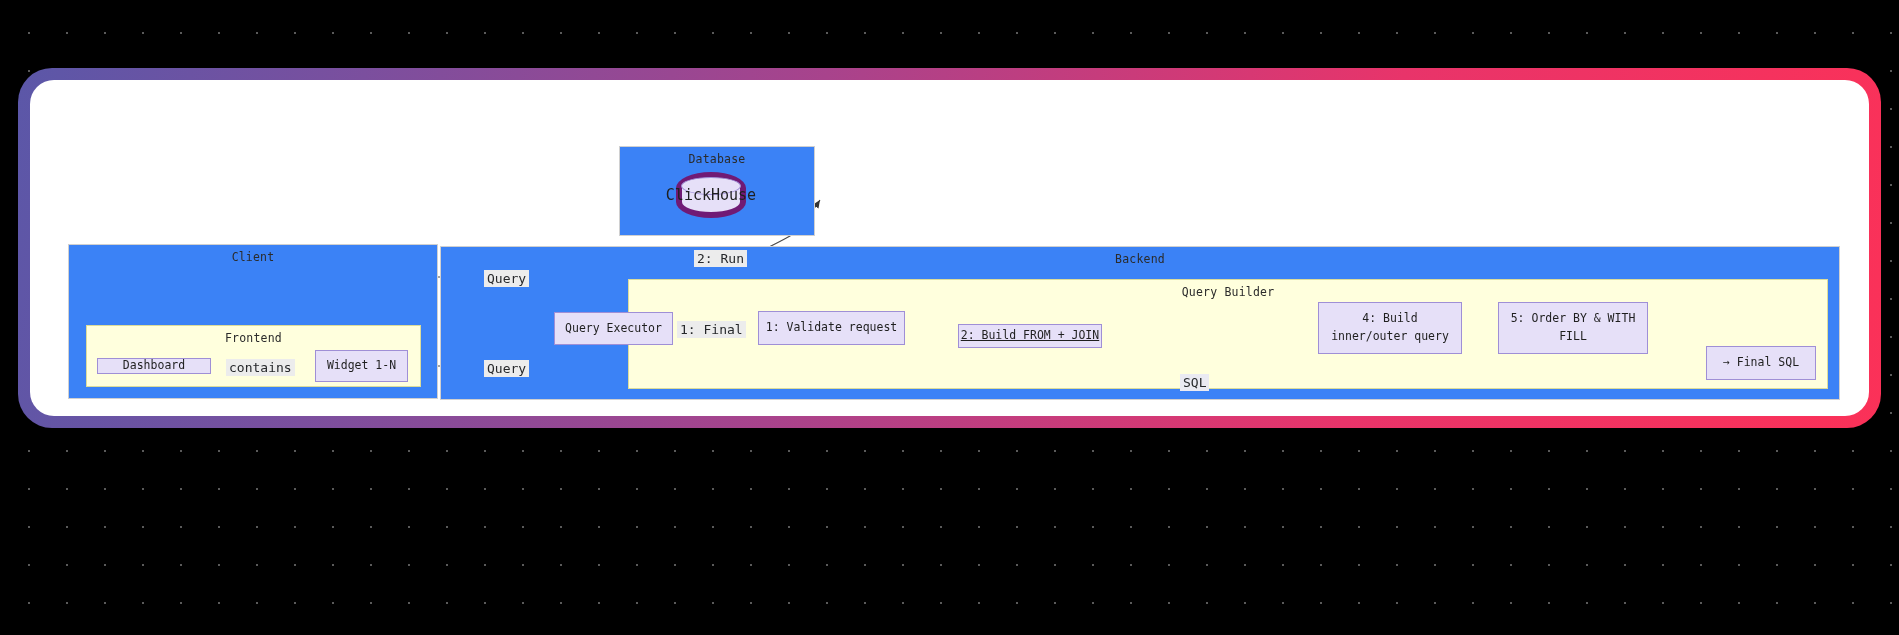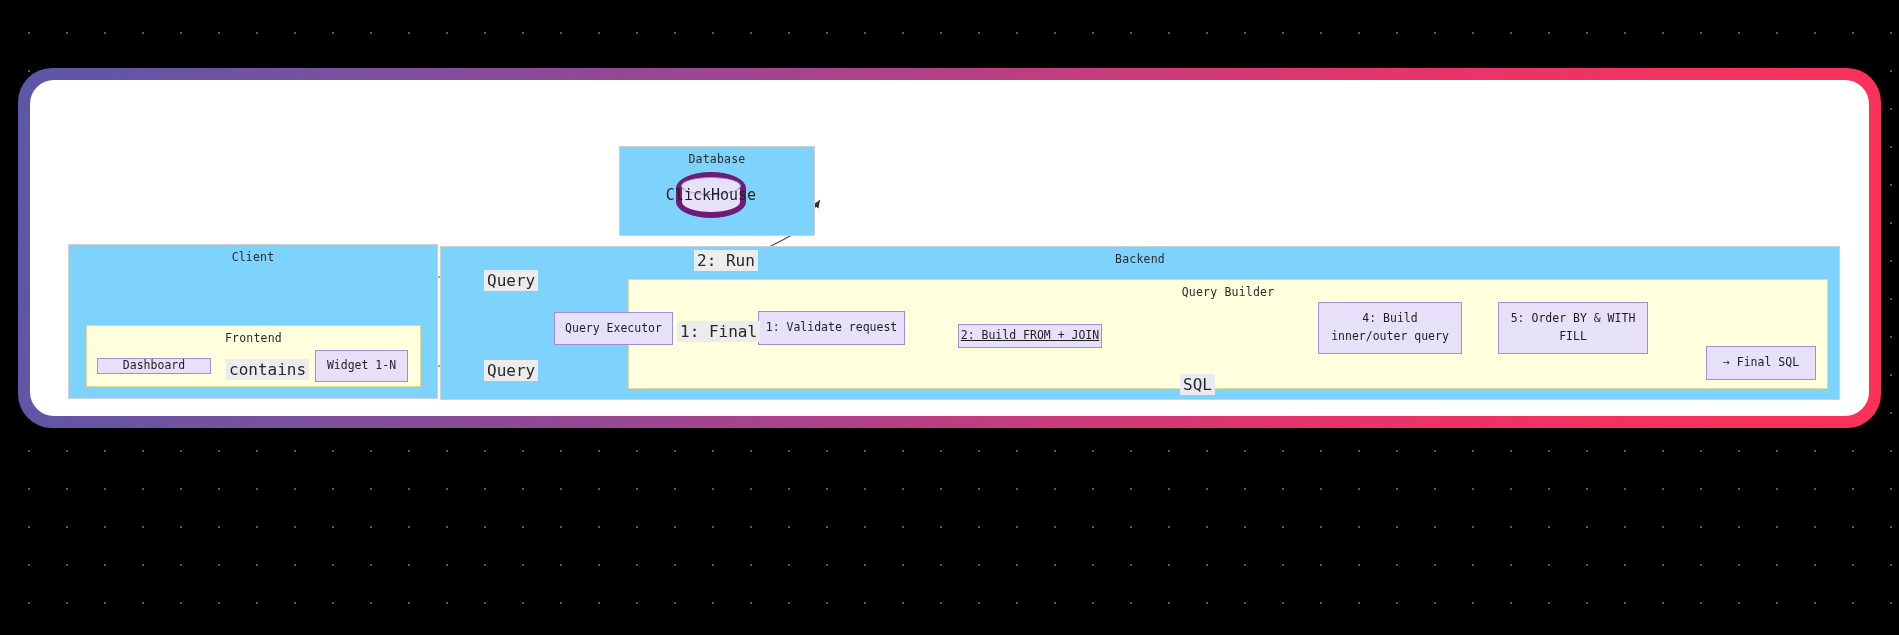--- a/index.html
+++ b/index.html
@@ -18,21 +18,21 @@
     padding:12px;box-sizing:border-box;
   }
   .canvas{
     position:relative;width:100%;height:100%;
     background:#ffffff;border-radius:24px;overflow:hidden;
   }
   .diagram{position:absolute;left:0;top:0;width:1839px;height:336px;}
 
   
   .cluster{position:absolute;box-sizing:border-box;}
-  .cluster-grey{background:#7dd3fc;border:1px solid #d0d0d0;}
+  .cluster-grey{background:#3b82f6;border:1px solid #d0d0d0;}
   .cluster-yellow{background:#ffffdd;border:1px solid #dcdc9a;}
   .cluster-label{
     position:absolute;top:5px;left:0;width:100%;text-align:center;
     font-size:11.5px;color:#2b2b2b;letter-spacing:.2px;
   }
 
   
   .node{
     position:absolute;box-sizing:border-box;
     background:#e6e0f8;border:1px solid #9f8fd6;
@@ -50,21 +50,21 @@
     font-size:15px;color:#1f1f1f;
   }
   .db:before{
     content:"";position:absolute;left:-1px;top:-1px;right:-1px;height:16px;
     border:1px solid #9f8fd6;border-radius:50%;background:#e6e0f8;
   }
   .db span{position:relative;z-index:2;}
 
   
   .elabel{
-    position:absolute;font-size:16px;color:#26282b;
+    position:absolute;font-size:13px;color:#26282b;
     background:#ececec;padding:1px 3px;white-space:nowrap;
   }
   .elabel.on-yellow{background:#eaeaf2;}
   svg.edges{position:absolute;left:0;top:0;width:100%;height:100%;overflow:visible;}
 </style>
 </head>
 <body>
 
 <div class="frame">
   <div class="canvas">

